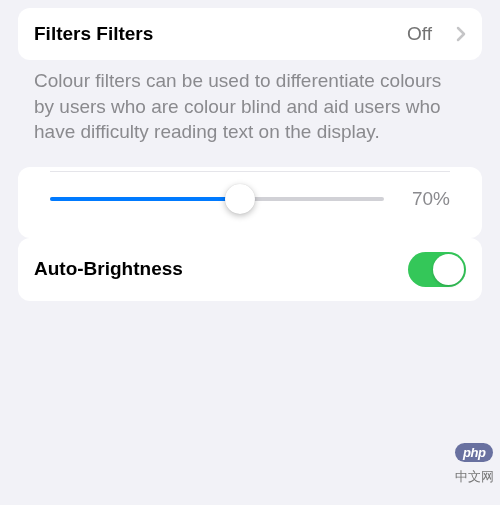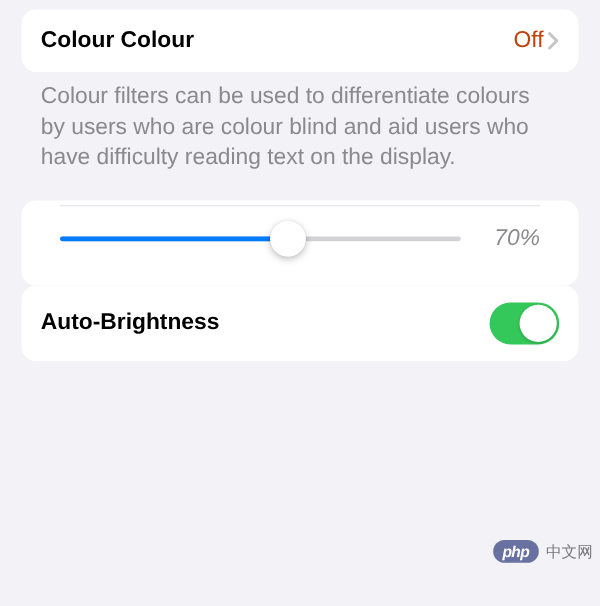--- a/index.html
+++ b/index.html
@@ -23,22 +23,22 @@
     min-height: 52px;
   }
   .cell-title {
     font-size: 19px;
     font-weight: 600;
     color: #000;
     flex: 1;
   }
   .cell-value {
     font-size: 19px;
-    color: #c2410c;
-    margin-right: 3px;
+    color: #737373;
+    margin-right: 24px;
   }
   .chevron {
     color: #c5c5c7;
     display: inline-flex;
   }
   .footer-text {
     font-size: 19px;
     line-height: 1.35;
     color: #8a8a8e;
     padding: 8px 16px 22px 16px;
@@ -106,59 +106,60 @@
   }
   .slider-value {
     font-size: 19px;
     color: #8a8a8e;
     min-width: 52px;
     text-align: right;
   }
   .watermark {
     position: absolute;
     right: 6px;
-    bottom: 36px;
+    bottom: 19px;
     display: flex;
-    align-items: center;
+    align-items: flex-start;
     gap: 6px;
     font-size: 13px;
     color: #777;
+    flex-direction: column;
   }
   .php-badge {
     background: #6971a0;
     color: #fff;
     font-weight: 700;
     font-style: italic;
     font-size: 13px;
     padding: 2px 8px;
     border-radius: 10px;
     letter-spacing: -0.5px;
   }
 </style>
 </head>
 <body>
 
 <div class="container">
 
   <div class="cell-group">
     <div class="cell">
-      <span class="cell-title">Colour Colour</span>
+      <span class="cell-title">Filters Filters</span>
       <span class="cell-value">Off</span>
       <span class="chevron">
         <svg width="10" height="16" viewBox="0 0 10 16">
             <path d="M2 2 L8 8 L2 14" stroke="#c5c5c7" stroke-width="2.5" fill="none" stroke-linecap="round" stroke-linejoin="round"></path>
           </svg>
       </span>
     </div>
   </div>
   <div class="footer-text">Colour filters can be used to differentiate colours by users who are colour blind and aid users who have difficulty reading text on the display.</div>
 
   <div class="cell-group">
     <div class="slider-wrap">
-      <div class="slider-row" style="border-top:1px solid #e5e5ea;font-style:italic;">
+      <div class="slider-row" style="border-top:1px solid #e5e5ea;">
         <div class="slider">
           <div class="track-bg"></div>
           <div class="track-fill" id="slider-fill" style="width: 57%;"></div>
           <div class="thumb" id="slider-thumb" style="left: 57%;"></div>
         </div>
         <span class="slider-value">70%</span>
       </div>
     </div>
   </div>
 

